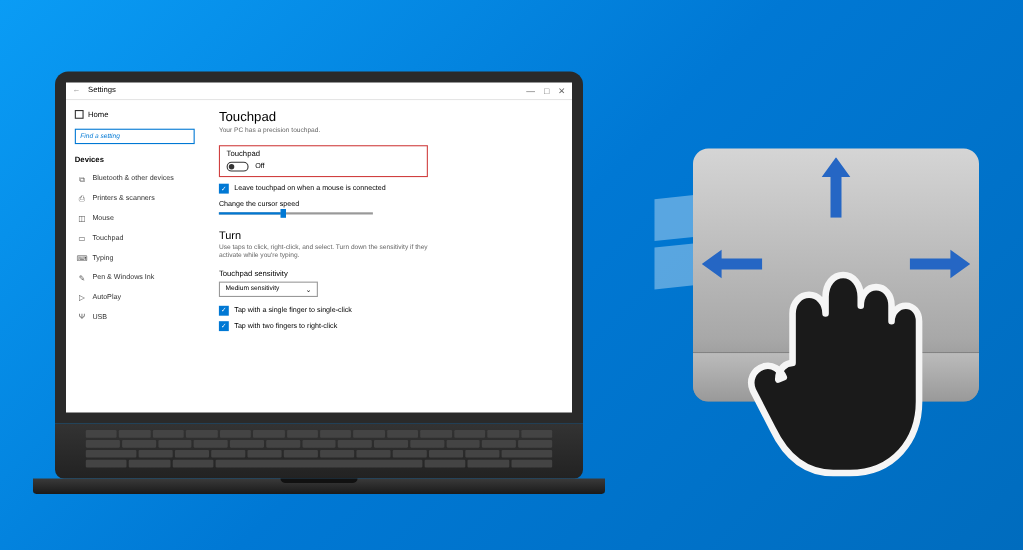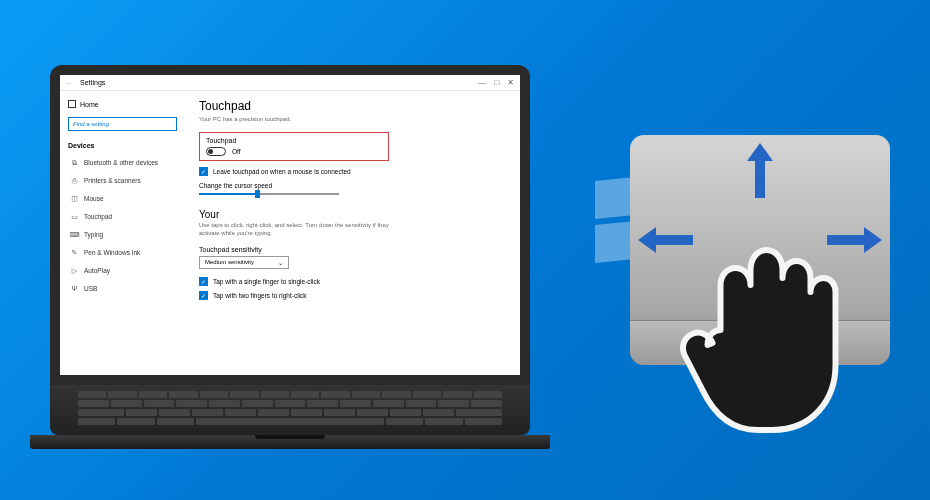--- a/index.html
+++ b/index.html
@@ -128,21 +128,21 @@
               <div class="toggle"></div>
               <span class="tval">Off</span>
             </div>
           </div>
           <div class="cb-row">
             <div class="cb">✓</div>
             <span>Leave touchpad on when a mouse is connected</span>
           </div>
           <div class="slider-label">Change the cursor speed</div>
           <div class="slider"></div>
-          <h2>Your</h2>
+          <h2>Turn</h2>
           <div class="desc">Use taps to click, right-click, and select. Turn down the sensitivity if they activate while you're typing.</div>
           <div class="sub-head">Touchpad sensitivity</div>
           <div class="dd">
             <span>Medium sensitivity</span>
             <span>⌄</span>
           </div>
           <div class="cb-row">
             <div class="cb">✓</div>
             <span>Tap with a single finger to single-click</span>
           </div>

